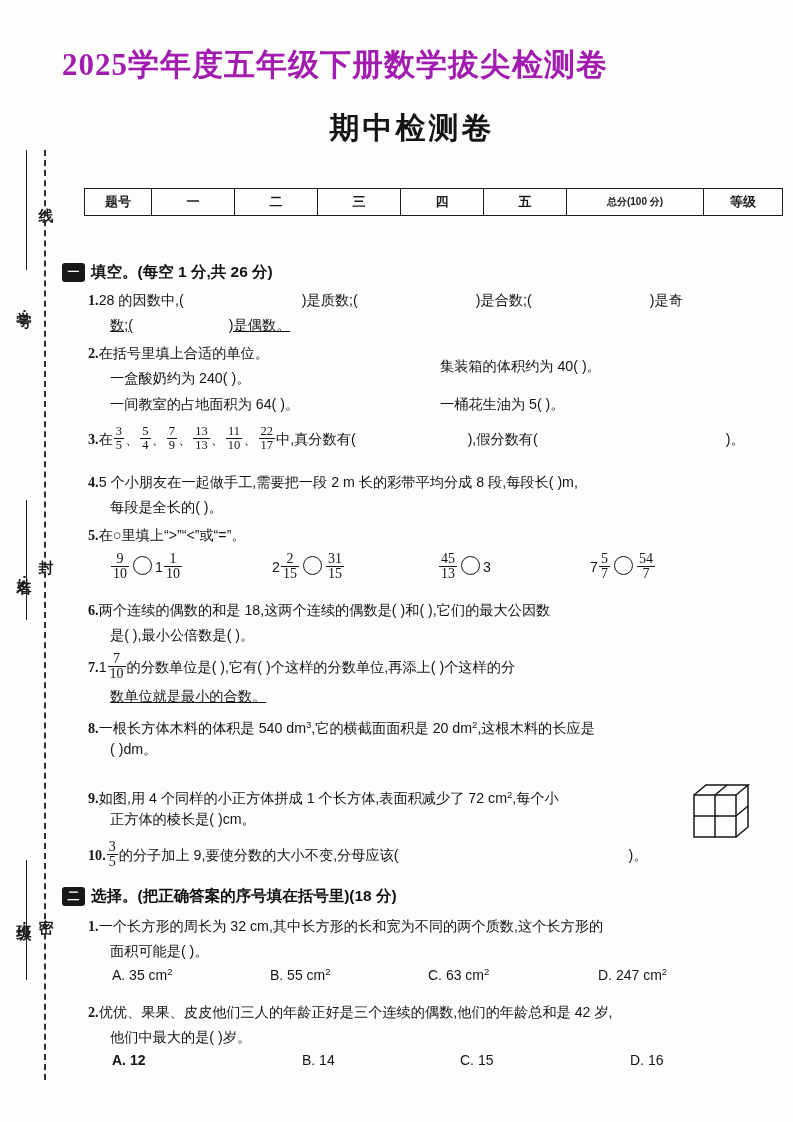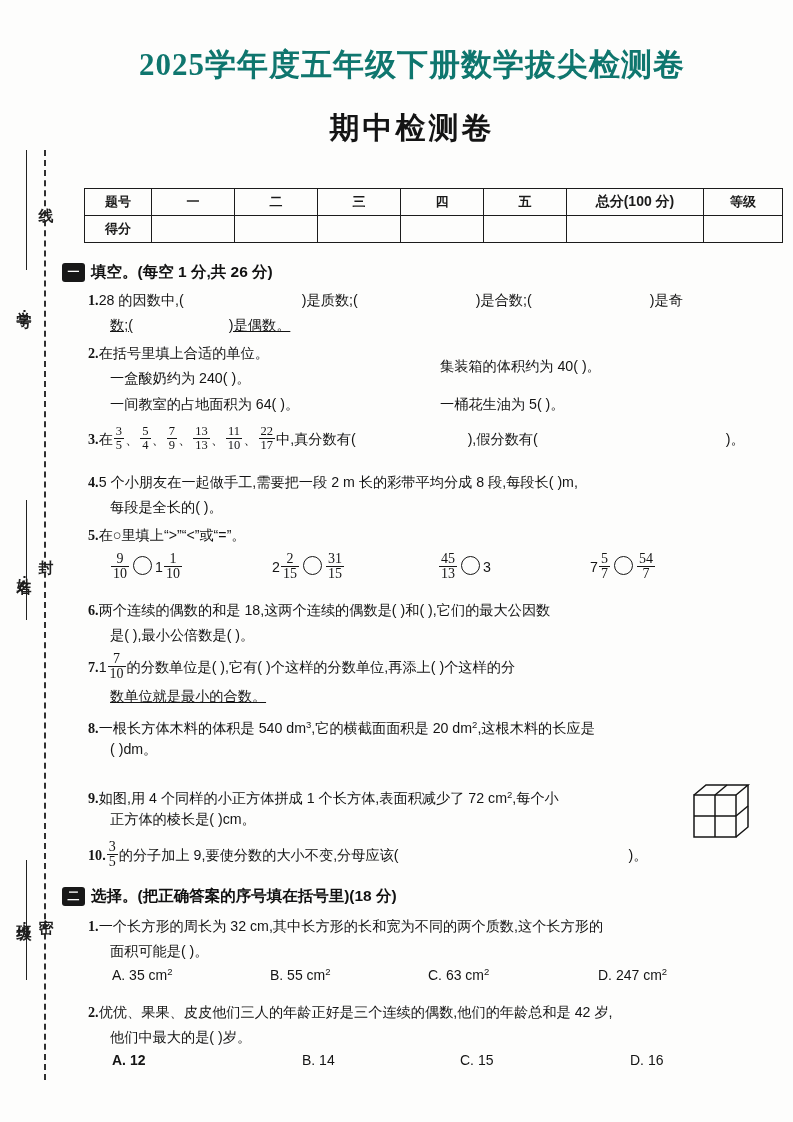--- a/index.html
+++ b/index.html
@@ -54,26 +54,25 @@
   }
   .vtext.inner { left: 36px; }
   .vtext.outer { left: 14px; }
 
   
   .title-main {
     position: absolute;
     left: 62px;
     top: 44px;
     width: 700px;
-    text-align: center;
     font-family: "Liberation Serif", "DejaVu Serif", serif;
     font-weight: bold;
     font-size: 31px;
     letter-spacing: 1px;
-    color: #0f766e;
+    color: #a21caf;
   }
   .title-sub {
     position: absolute;
     left: 62px;
     top: 108px;
     width: 700px;
     text-align: center;
     font-family: "Liberation Serif", "DejaVu Serif", serif;
     font-weight: bold;
     font-size: 30px;
@@ -93,21 +92,21 @@
   }
   .score-table td {
     border: 1.3px solid #1c1c1c;
     height: 26px;
     text-align: center;
     vertical-align: middle;
     padding: 0 2px;
   }
   .c-label { width: 62px; }
   .c-num   { width: 78px; }
-  .c-total { width: 132px; font-size: 14px; }
+  .c-total { width: 132px; font-size: 10px; }
   .c-grade { width: 74px; }
 
   
   .sec {
     position: absolute;
     left: 62px;
     display: flex;
     align-items: center;
     font-family: "Liberation Sans", "DejaVu Sans", sans-serif;
     font-weight: bold;
@@ -212,30 +211,20 @@
         <tr>
       <td class="c-label">题号</td>
       <td class="c-num">一</td>
       <td class="c-num">二</td>
       <td class="c-num">三</td>
       <td class="c-num">四</td>
       <td class="c-num">五</td>
       <td class="c-total">总分(100 分)</td>
       <td class="c-grade">等级</td>
     </tr>
-    <tr>
-      <td class="c-label">得分</td>
-      <td></td>
-      <td></td>
-      <td></td>
-      <td></td>
-      <td></td>
-      <td></td>
-      <td></td>
-    </tr>
   </tbody>
     </table>
 
   <div class="sec" style="top:262px;">
     <span class="sec-badge">一</span>
     <span>填空。(每空 1 分,共 26 分)</span>
   </div>
 
   <div class="q" style="left:88px; top:288px;">
     <span class="qnum">1.</span><span>28 的因数中,(</span><span style="display:inline-block;width:118px;"></span><span>)是质数;(</span><span style="display:inline-block;width:118px;"></span><span>)是合数;(</span><span style="display:inline-block;width:118px;"></span><span>)是奇</span>

